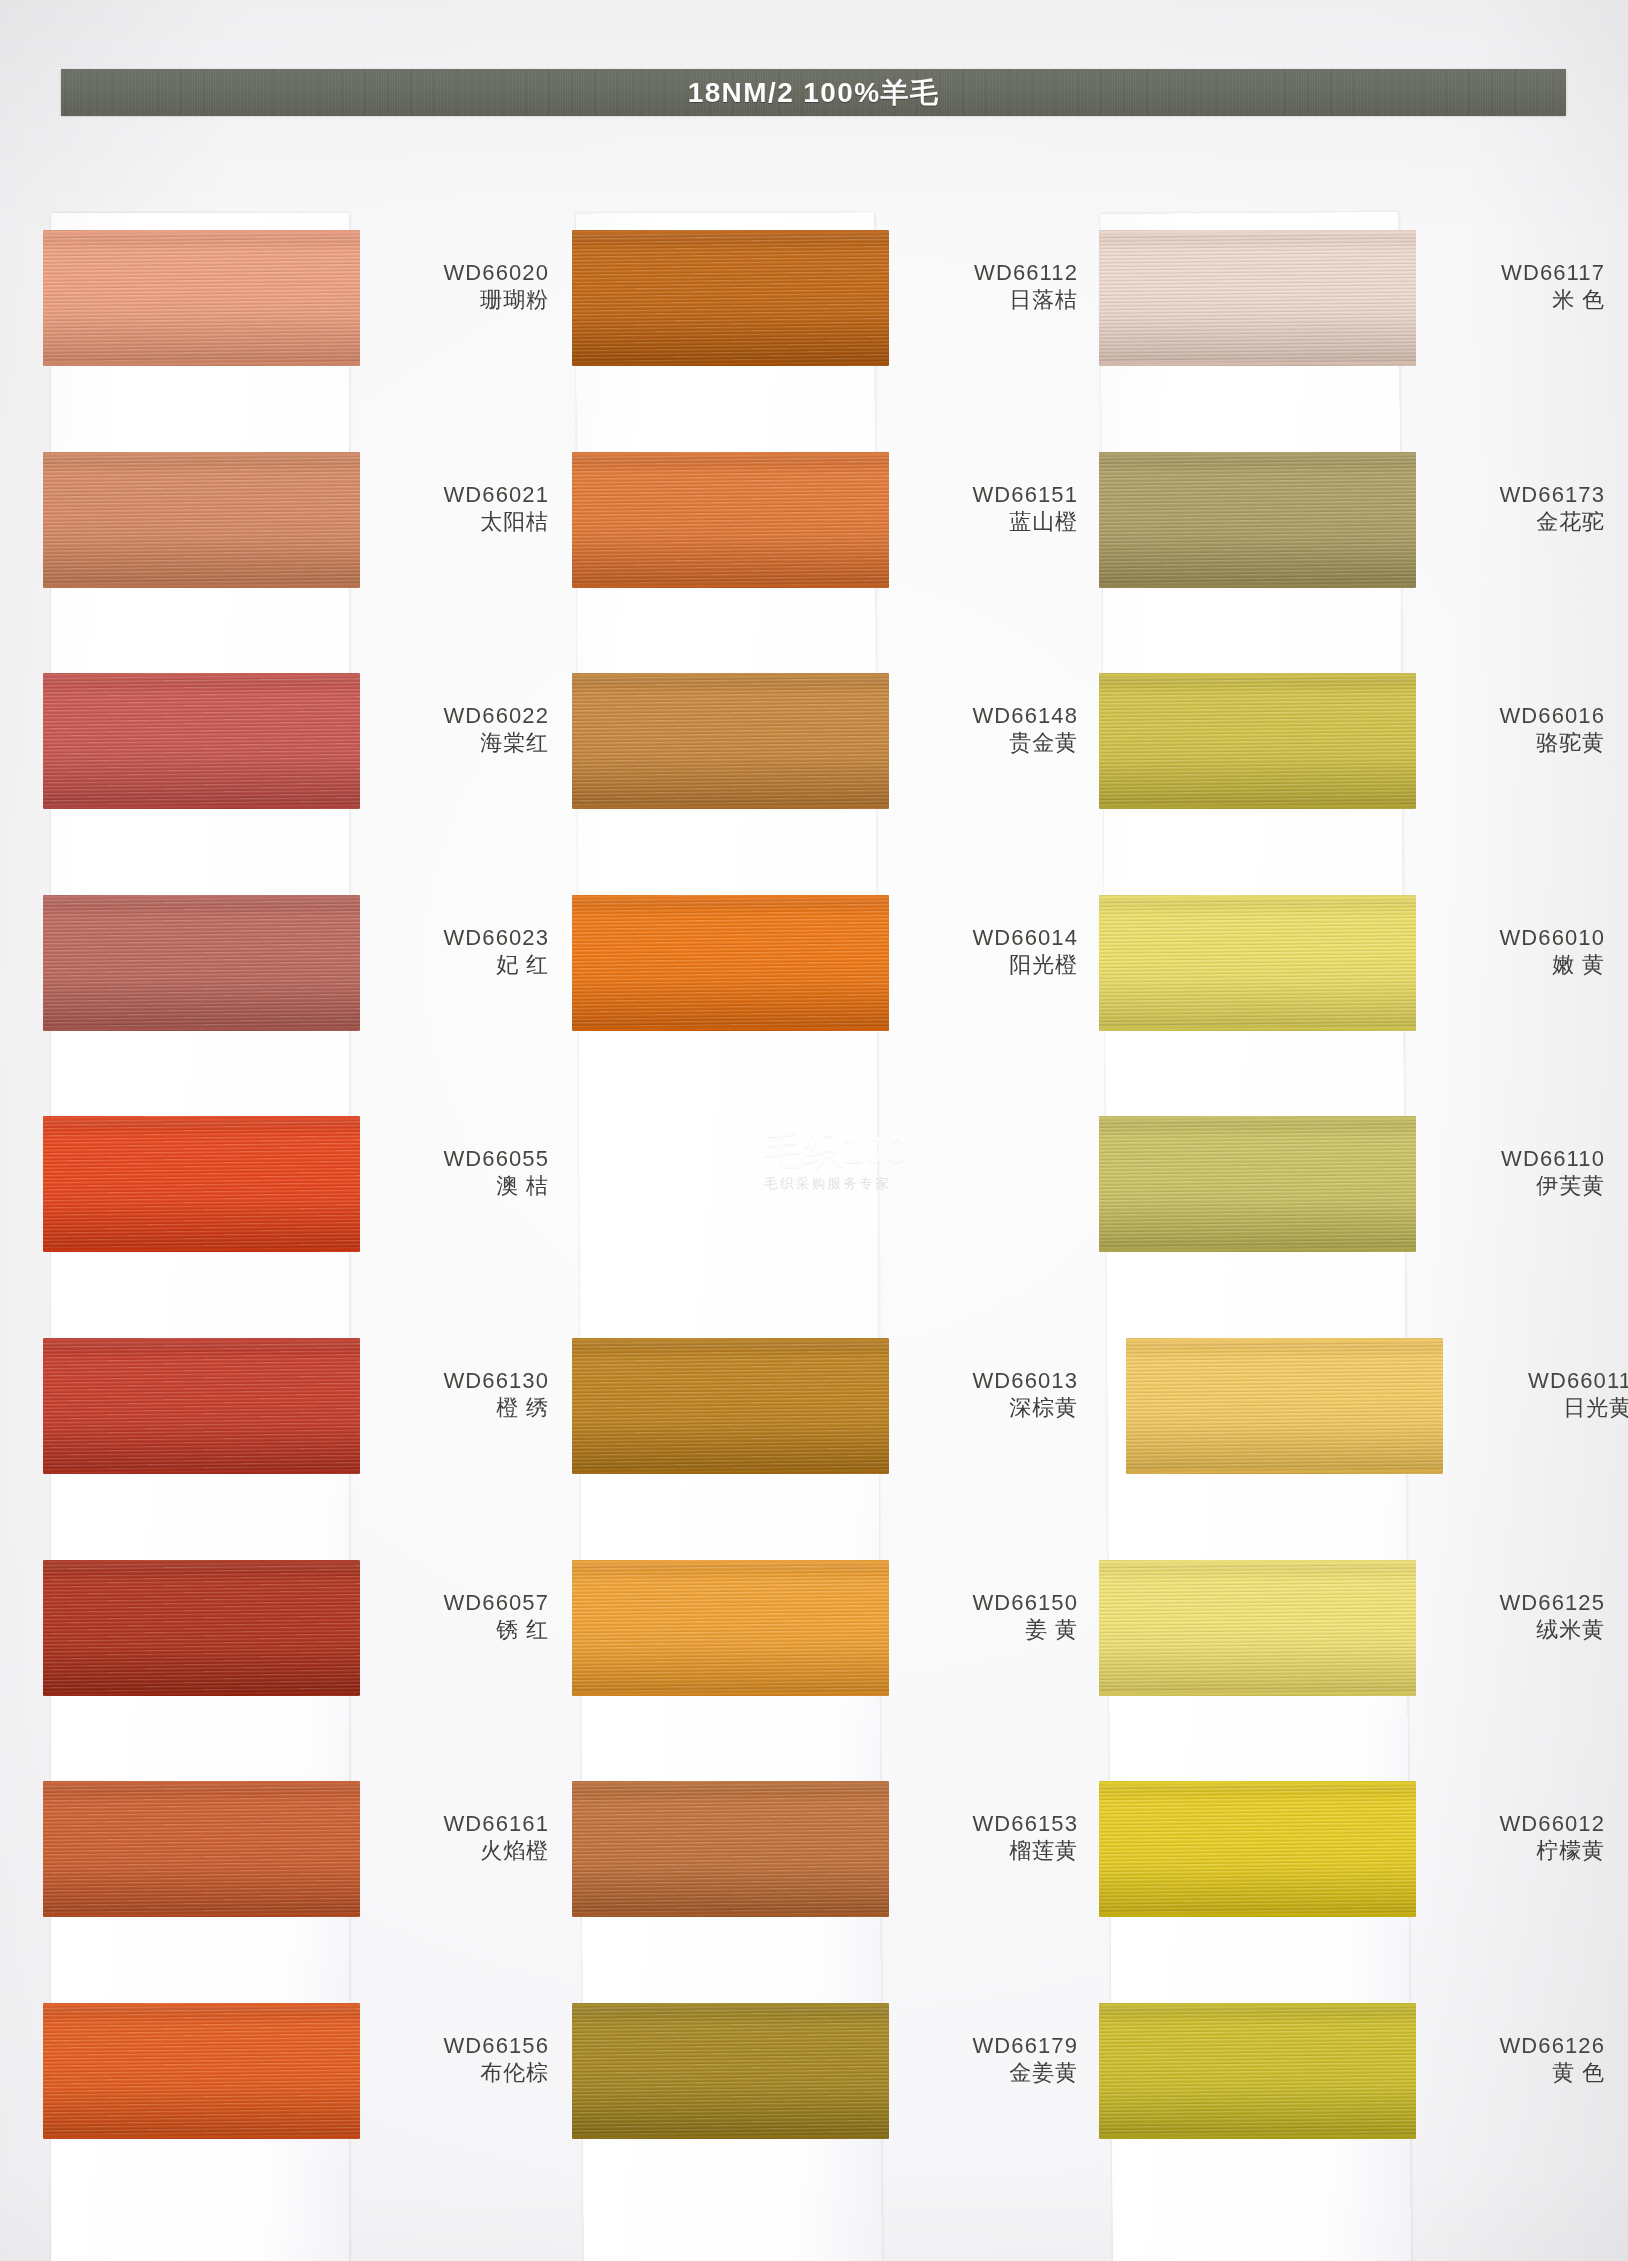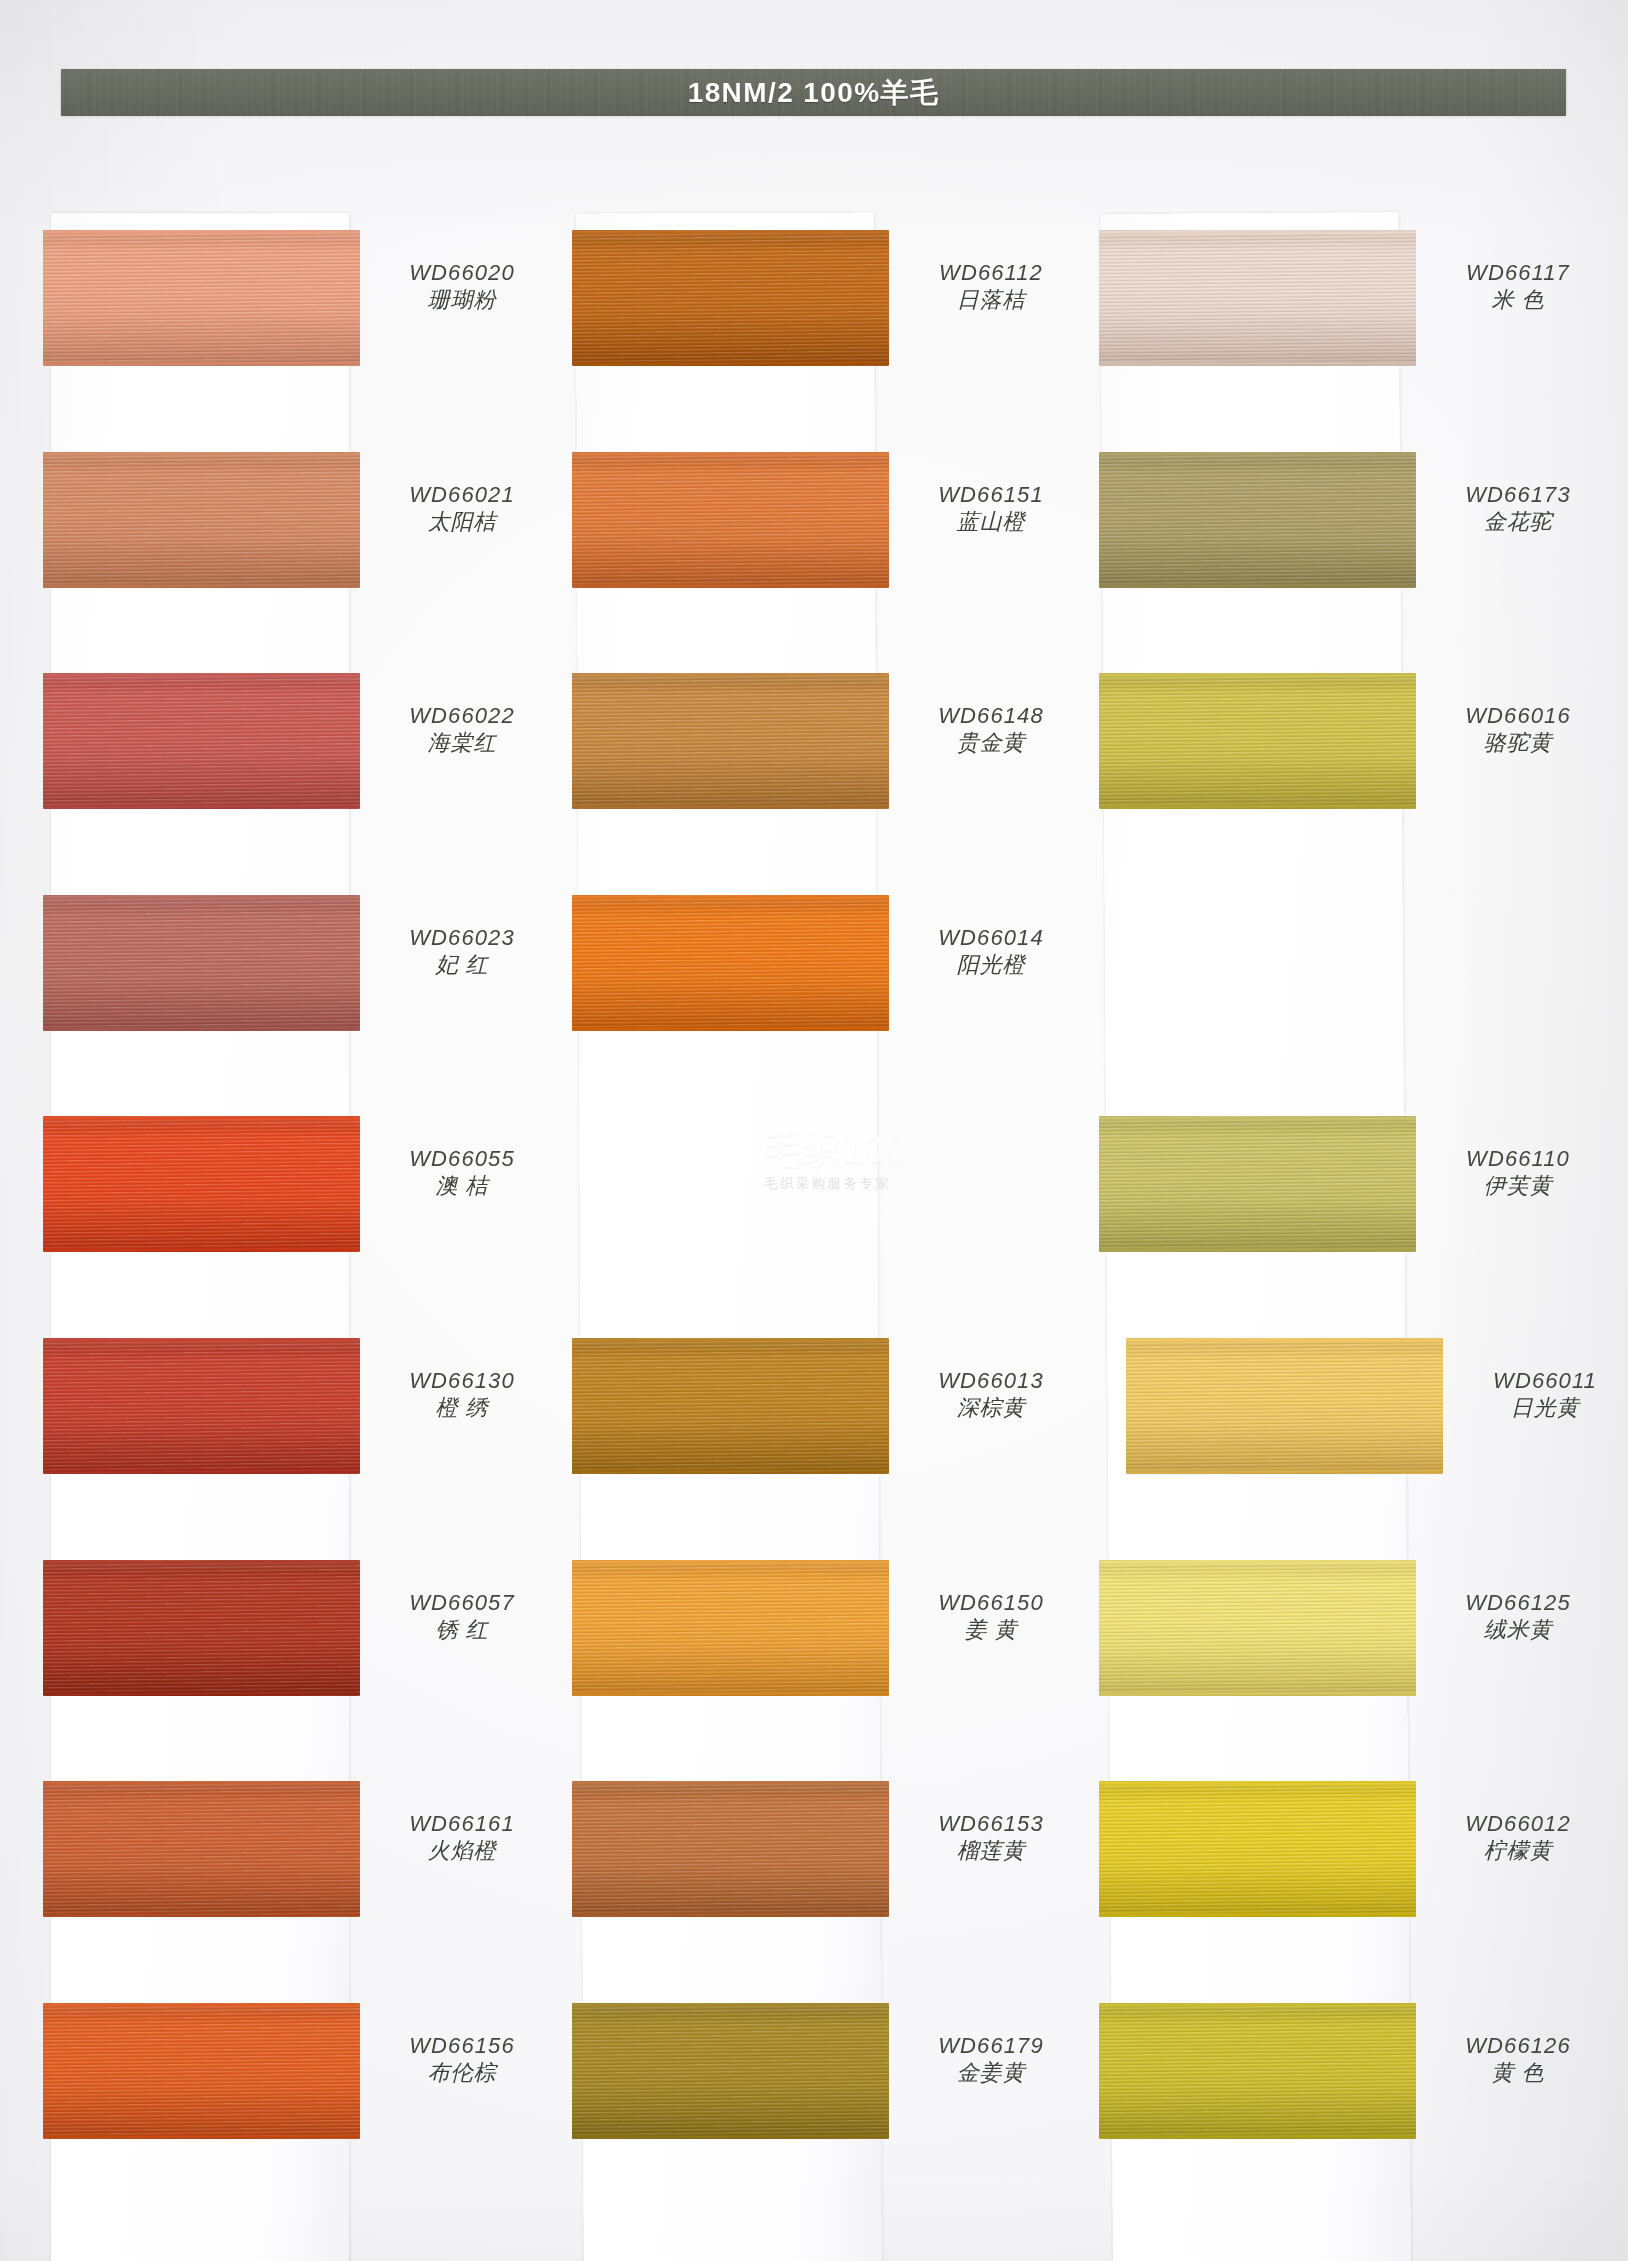--- a/index.html
+++ b/index.html
@@ -91,21 +91,21 @@
        rgba(0,0,0,0.10) 100%);
     z-index:2;
   }
   
   .fuzz-t,.fuzz-b{position:absolute;left:0;width:317px;height:5.9px;z-index:3;}
   .fuzz-t{top:-2.3px;}
   .fuzz-b{bottom:-2.3px;}
 
   .meta{
     position:absolute;left:332px;top:49px;width:174px;
-    text-align:center;color:#3b3f3b;font-style:italic;
+    text-align:right;color:#3b3f3b;
   }
   .code{
     font-size:22px;letter-spacing:1.1px;line-height:1.04;white-space:nowrap;
     color:#43473f;
   }
   .name{
     font-size:22px;letter-spacing:0.9px;margin-top:4.1px;line-height:1.04;white-space:nowrap;
     color:#3c403a;
   }
 
@@ -350,20 +350,31 @@
         <div class="swatch">
           <div class="body" style="background: linear-gradient(rgb(184, 169, 53) 0%, rgb(211, 196, 76) 16%, rgb(211, 196, 76) 62%, rgb(184, 169, 53) 100%);"></div>
           <div class="fuzz-t" style="background: linear-gradient(rgba(255, 255, 255, 0) 0%, rgb(211, 196, 76) 100%); filter: blur(1.1px);"></div>
           <div class="fuzz-b" style="background: linear-gradient(0deg, rgba(255, 255, 255, 0) 0%, rgb(184, 169, 53) 100%); filter: blur(1.1px);"></div>
         </div>
         <div class="meta">
           <div class="code">WD66016</div>
           <div class="name">骆驼黄</div>
         </div>
       </div>
+      <div class="row" style="top: 665px;">
+        <div class="swatch">
+          <div class="body" style="background: linear-gradient(rgb(214, 200, 83) 0%, rgb(237, 224, 107) 16%, rgb(237, 224, 107) 62%, rgb(214, 200, 83) 100%);"></div>
+          <div class="fuzz-t" style="background: linear-gradient(rgba(255, 255, 255, 0) 0%, rgb(237, 224, 107) 100%); filter: blur(1.1px);"></div>
+          <div class="fuzz-b" style="background: linear-gradient(0deg, rgba(255, 255, 255, 0) 0%, rgb(214, 200, 83) 100%); filter: blur(1.1px);"></div>
+        </div>
+        <div class="meta">
+          <div class="code">WD66010</div>
+          <div class="name">嫩 黄</div>
+        </div>
+      </div>
       <div class="row" style="top: 886px;">
         <div class="swatch">
           <div class="body" style="background: linear-gradient(rgb(178, 170, 78) 0%, rgb(204, 196, 103) 16%, rgb(204, 196, 103) 62%, rgb(178, 170, 78) 100%);"></div>
           <div class="fuzz-t" style="background: linear-gradient(rgba(255, 255, 255, 0) 0%, rgb(204, 196, 103) 100%); filter: blur(1.1px);"></div>
           <div class="fuzz-b" style="background: linear-gradient(0deg, rgba(255, 255, 255, 0) 0%, rgb(178, 170, 78) 100%); filter: blur(1.1px);"></div>
         </div>
         <div class="meta">
           <div class="code">WD66110</div>
           <div class="name">伊芙黄</div>
         </div>

